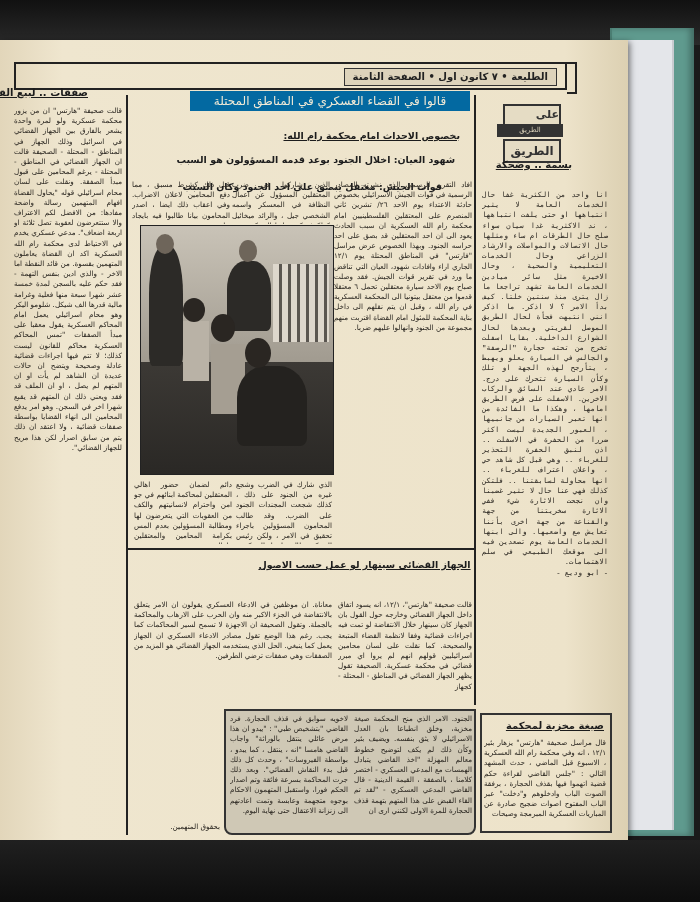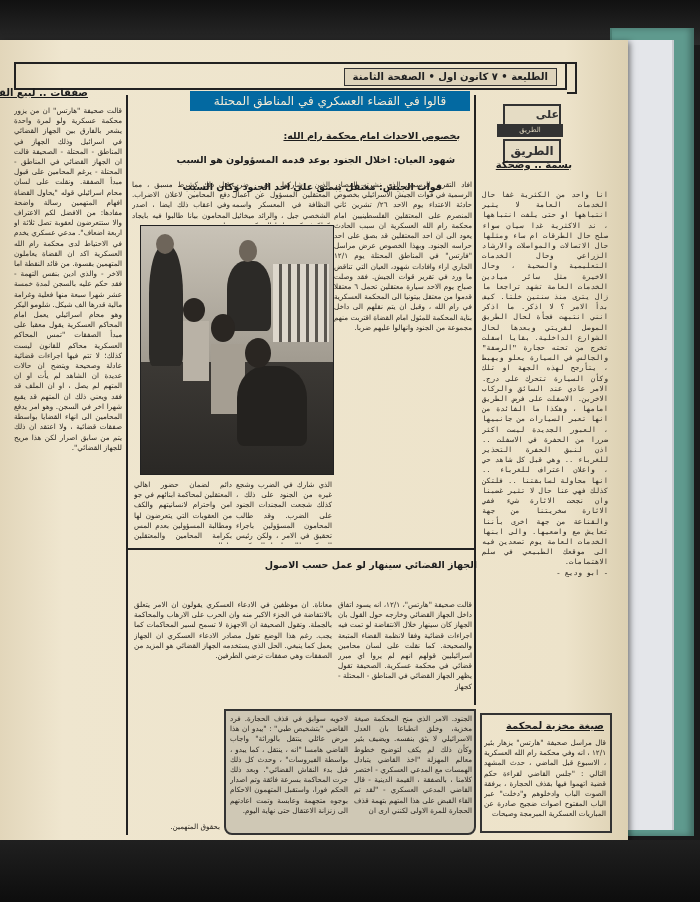--- a/index.html
+++ b/index.html
@@ -26,21 +26,21 @@
   .photo{position:absolute;left:140px;top:225px;width:192px;height:248px;background:#4e4a45;overflow:hidden;border:1px solid #222;}
   .photo .wall{position:absolute;left:0;top:0;width:100%;height:55%;background:linear-gradient(#c9c3b7,#a19b90);}
   .photo .radiator{position:absolute;right:4px;top:38px;width:56px;height:78px;background:repeating-linear-gradient(90deg,#ddd7cc 0 6px,#5a5650 6px 9px);}
   .photo .floor{position:absolute;left:0;bottom:0;width:100%;height:45%;background:linear-gradient(#3c3935,#2a2825);}
   .person{position:absolute;background:#2c2a27;border-radius:40% 40% 10% 10%;}
   .head{position:absolute;background:#6e655a;border-radius:50%;}
   .shirt{position:absolute;background:#b9b2a6;}
   .box-bottom{position:absolute;left:224px;top:709px;width:252px;height:126px;background:#cfc8b5;border:2px solid #333;border-radius:0 0 8px 8px;box-sizing:border-box;}
   .box-right{position:absolute;left:480px;top:713px;width:132px;height:120px;border:2px solid #333;box-sizing:border-box;}
   .quote-title{position:absolute;left:252px;top:558px;width:225px;direction:rtl;font-weight:bold;font-size:9.5px;color:#1c1c1c;line-height:13px;text-align:center;}
-  .quote-title .l2{text-align:right;}
+  .quote-title .l2{text-decoration:underline;}
 </style>
 </head>
 <body>
 
 <div class="bg-top"></div>
 <div class="book-cover"></div>
 <div class="book-pages"></div>
 
 <div class="page">
   <div class="header-bar" style="top:22px;">

